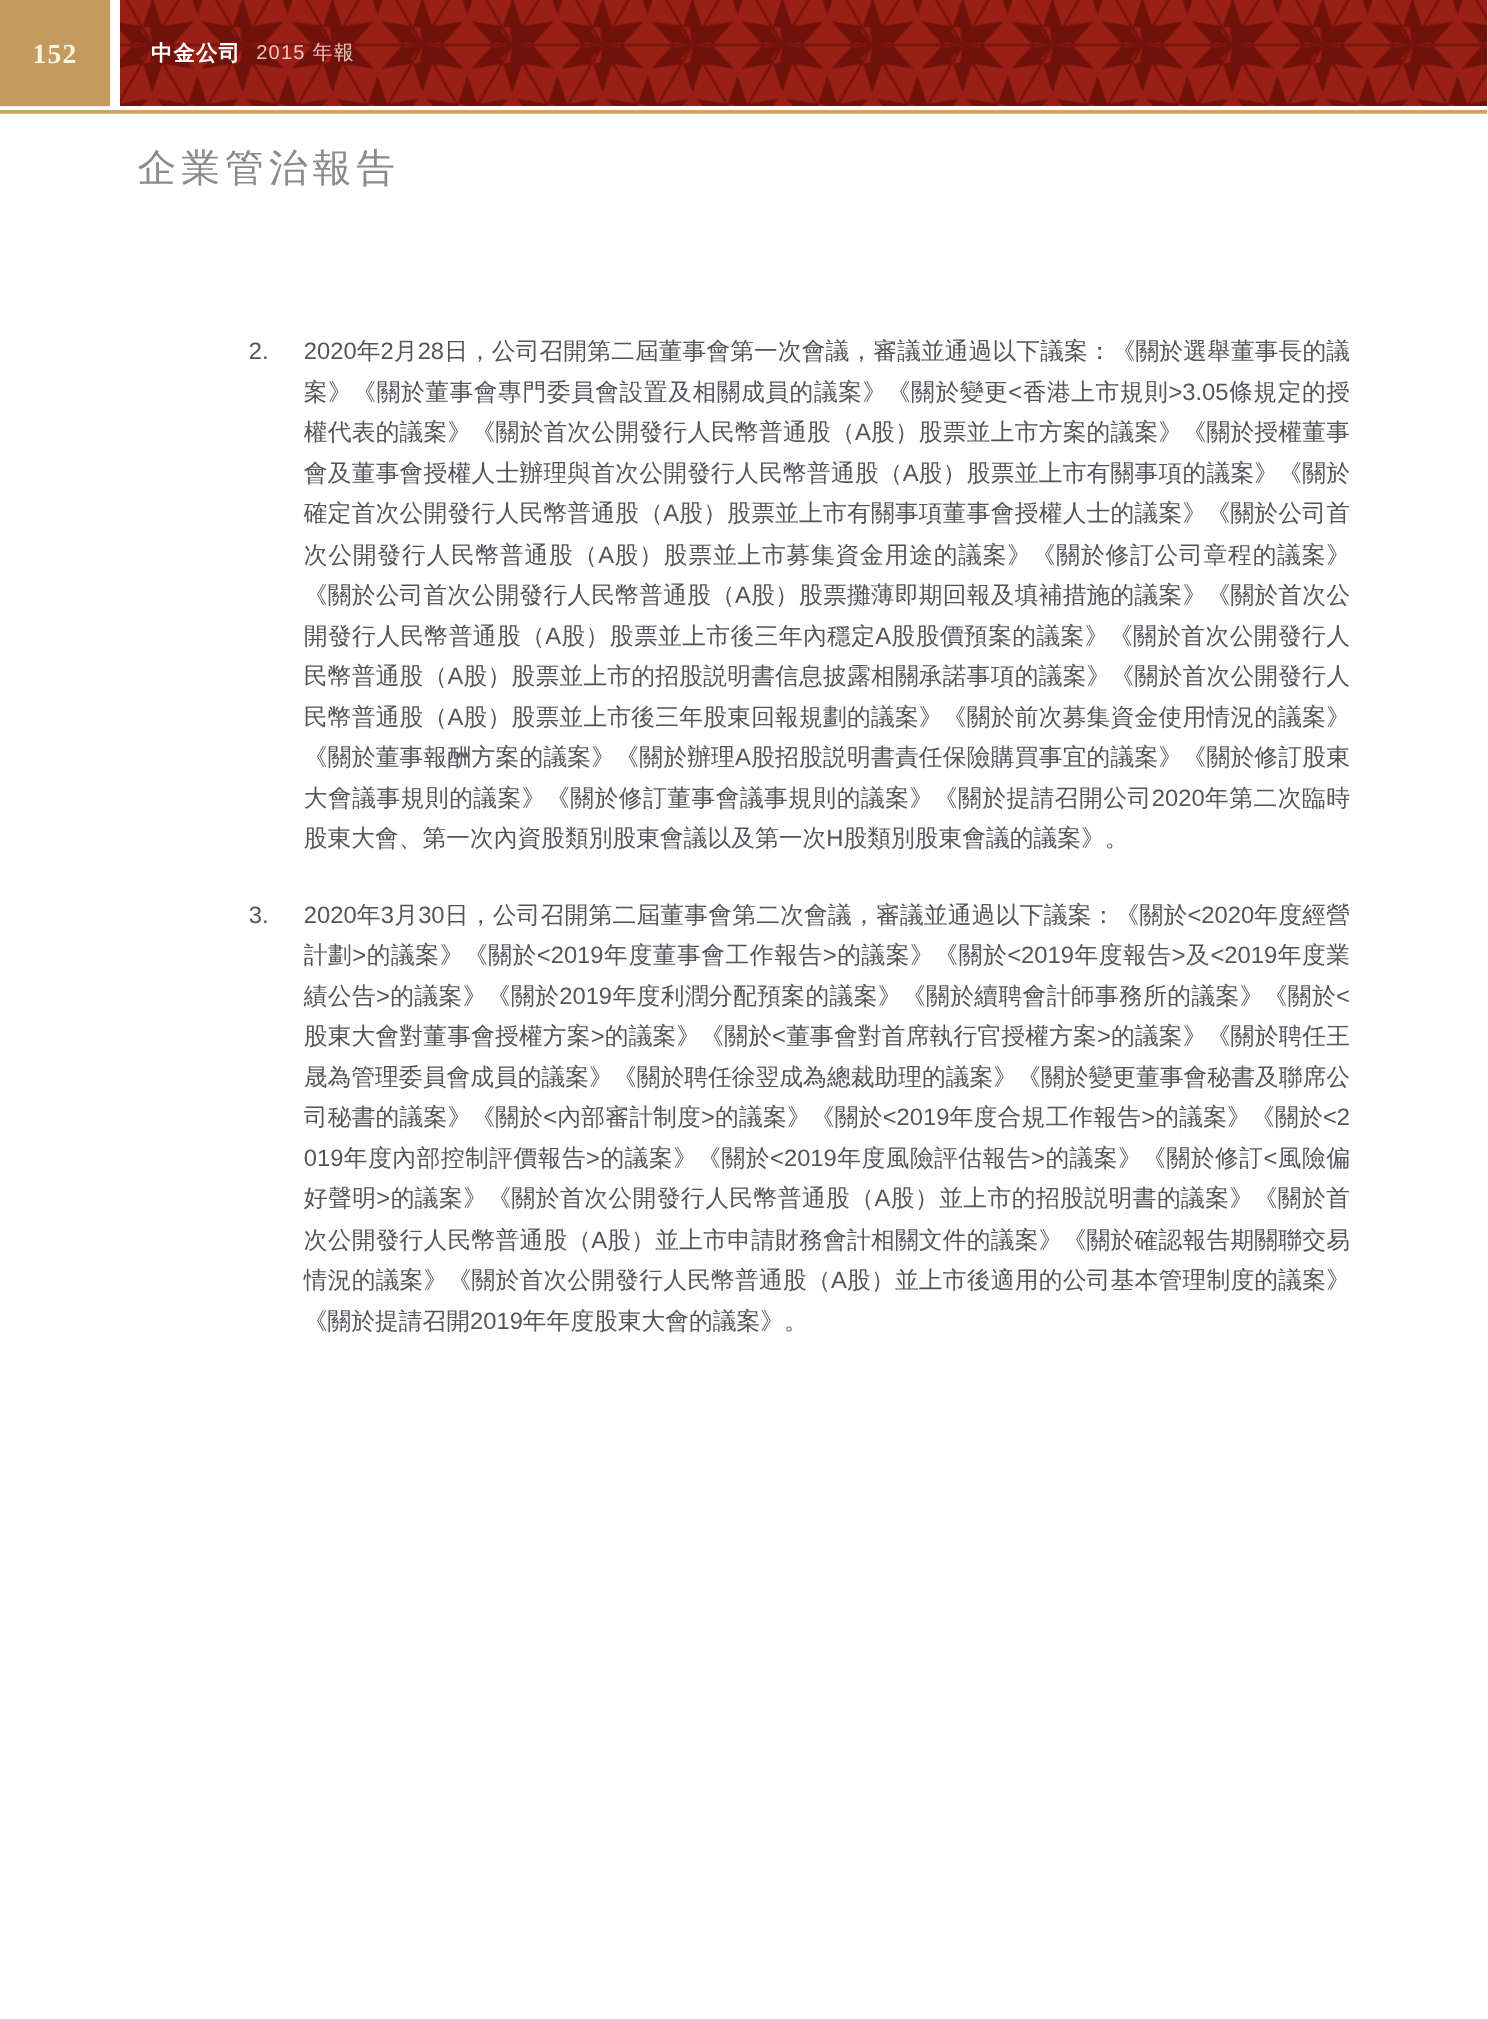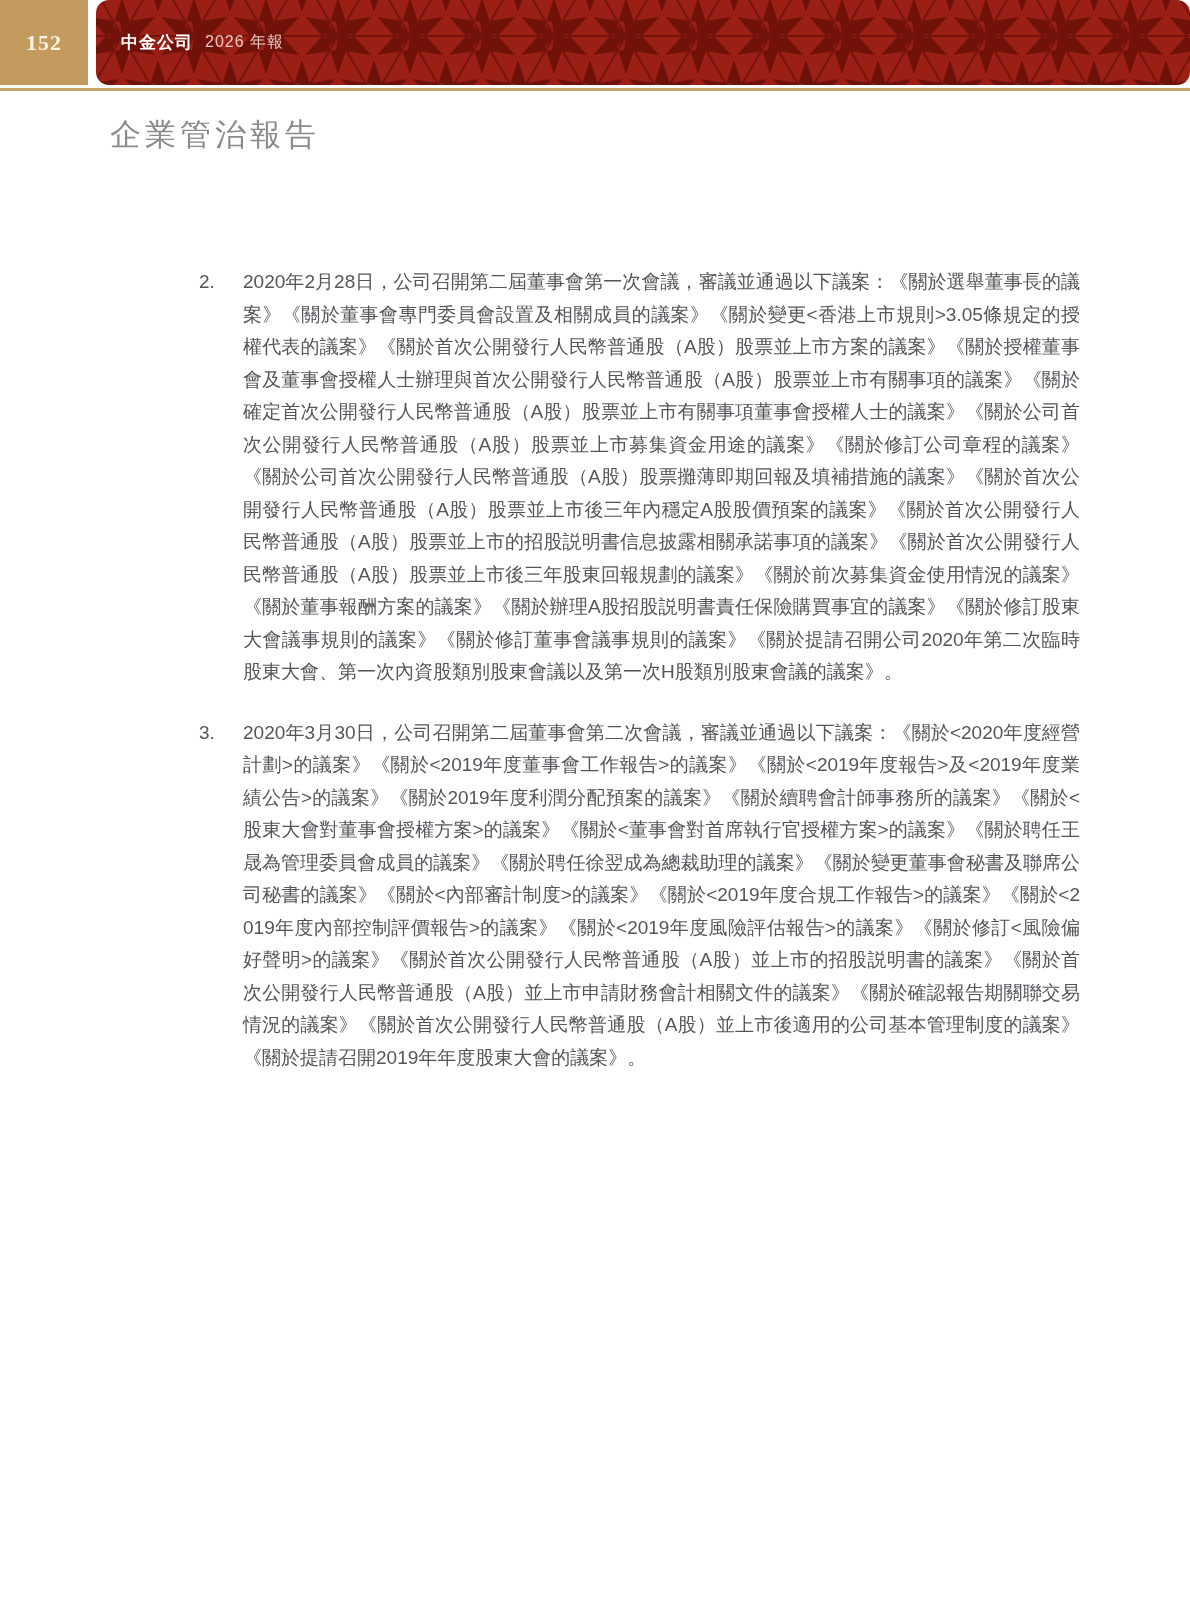--- a/index.html
+++ b/index.html
@@ -29,21 +29,20 @@
     font-weight: bold;
     font-size: 22px;
     letter-spacing: 1px;
     color: #FAF3E1;
   }
   .banner {
     position: absolute;
     left: 96px; top: 0; right: 0;
     height: 85px;
     overflow: hidden;
-    border-radius: 13px;
   }
   .banner svg { display: block; }
   .banner-caption {
     position: absolute;
     left: 25px; top: 0;
     height: 85px;
     display: flex;
     align-items: center;
   }
   .company-name {
@@ -134,21 +133,21 @@
             <use href="#st1" x="108" y="62"></use>
             <use href="#st1" x="0" y="124"></use>
             <use href="#st1" x="72" y="124"></use>
           </g>
         </pattern>
       </defs>
       <rect width="1100" height="85" fill="url(#asanoha)"></rect>
     </svg>
     <div class="banner-caption">
       <span class="company-name">中金公司</span>
-      <span class="report-year">2026 年報</span>
+      <span class="report-year">2015 年報</span>
     </div>
   </div>
 
   <div class="gold-rule"></div>
 
   <div class="page-title">企業管治報告</div>
 
   <div class="content">
 
     <div class="item">

